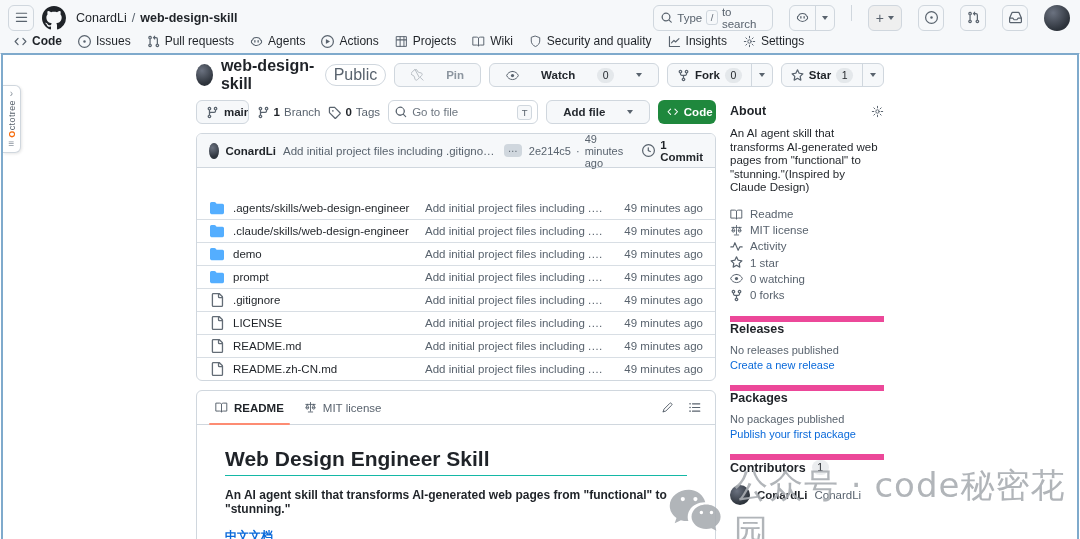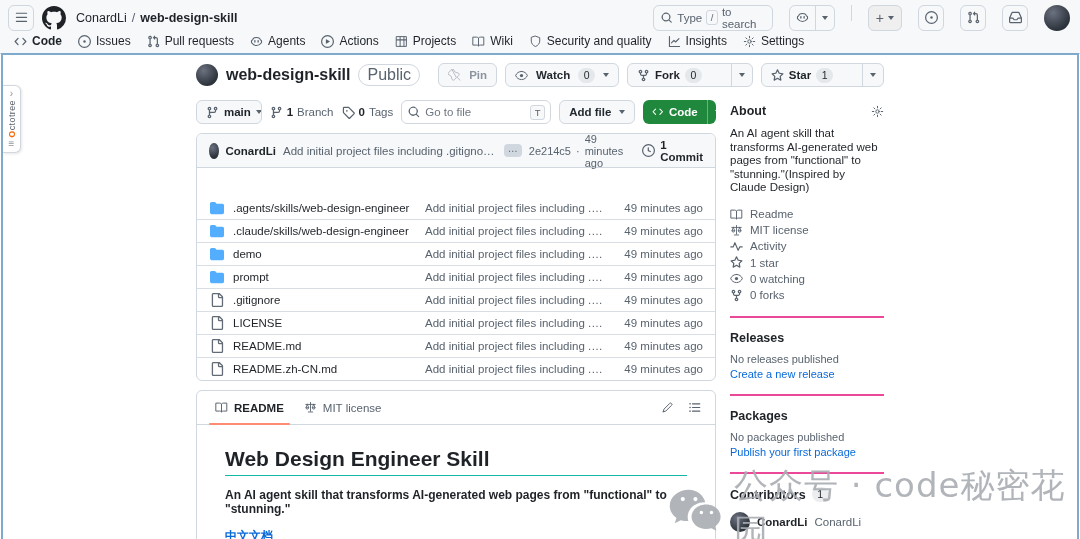--- a/index.html
+++ b/index.html
@@ -55,28 +55,28 @@
   .octotree .lbl::first-letter { color:#f66a0a; font-weight:700; }
   .octotree .bars { color:#8b949e; font-size:10px; line-height:8px; }
 
   
   .container { width:688px; margin:6px auto 0; }
   .repo-head { display:flex; align-items:center; gap:8px; height:30px; margin-bottom:10px; }
   .av22 { width:22px; height:22px; }
   .repo-title { font-size:16px; font-weight:700; }
   .pill { border:1px solid #d0d7de; border-radius:999px; padding:1px 8px; font-size:16px; color:#59636e; font-weight:500; }
   .head-actions { margin-left:auto; display:flex; align-items:center; gap:8px; }
-  .btn { display:inline-flex; align-items:center; gap:8px; height:24px; padding:0 9px;
+  .btn { display:inline-flex; align-items:center; gap:22px; height:24px; padding:0 16px;
     border:1px solid #d0d7de; border-radius:6px; background:#f6f8fa; font-size:11.5px; font-weight:600;
     color:#24292f; cursor:pointer; white-space:nowrap; }
   .btn [data-icon] { color:#59636e; font-size:13px; }
   .btn.disabled { color:#8c959f; }
   .btn.disabled [data-icon] { color:#b6bcc2; }
   .counter { background:rgba(175,184,193,.25); border-radius:999px; padding:0 5.5px; font-size:10.5px; font-weight:500; line-height:15px; }
-  .splitbtn { display:inline-flex; height:24px; border:1px solid #d0d7de; border-radius:6px; background:#f6f8fa; overflow:hidden;gap:20px; }
+  .splitbtn { display:inline-flex; height:24px; border:1px solid #d0d7de; border-radius:6px; background:#f6f8fa; overflow:hidden; }
   .splitbtn .main { display:inline-flex; align-items:center; gap:5px; padding:0 9px; font-size:11.5px; font-weight:600; cursor:pointer; }
   .splitbtn .main [data-icon] { color:#59636e; font-size:13px; }
   .splitbtn .dd { display:inline-flex; align-items:center; padding:0 7px; border-left:1px solid #d0d7de; color:#59636e; cursor:pointer; }
 
   .layout { display:flex; gap:14px; align-items:flex-start; }
   .col-main { width:520px; }
   .col-side { width:154px; padding-top:4px; }
 
   
   .toolbar { display:flex; align-items:center; gap:8px; height:24px; margin-bottom:9px; }
@@ -126,21 +126,21 @@
   .readme-body h1 { font-size:21px; font-weight:700; padding-bottom:4px; border-bottom:1px solid #14b8a6; margin-bottom:12px; }
   .readme-body .intro { font-weight:700; font-size:12px; margin-bottom:12px; }
   .cnlink { color:#0969da; text-decoration:underline; font-weight:700; font-size:12px; cursor:pointer; }
 
   
   .sidehead { font-size:12.5px; font-weight:700; display:flex; align-items:center; }
   .sidehead .gear { margin-left:auto; color:#59636e; font-size:13px; cursor:pointer; }
   .about-desc { font-size:11.5px; line-height:13.6px; margin:9px 0 11px; }
   .about-link { display:flex; align-items:center; gap:7px; color:#59636e; font-size:11.5px; height:16.2px; cursor:pointer; }
   .about-link [data-icon] { font-size:13px; }
-  .sidesec { border-top:2px solid #ec4899; margin-top:13px; padding-top:13px; }
+  .sidesec { border-top:6px solid #ec4899; margin-top:13px; }
   .mut { color:#59636e; font-size:11px; margin-top:8px; }
   .sidelink { color:#0969da; font-size:11px; margin-top:3px; display:inline-block; cursor:pointer; }
   .contrib-row { display:flex; align-items:center; gap:7px; margin-top:10px; cursor:pointer; }
   .av20 { width:20px; height:20px; }
   .contrib-row .nm { font-weight:700; font-size:11.5px; }
   .contrib-row .lg { color:#59636e; font-size:11.5px; }
 
   
   .watermark { position:absolute; left:668px; top:463px; display:flex; align-items:center; gap:12px;
     color:#a9adb2; z-index:50; pointer-events:none; opacity:.9; }

